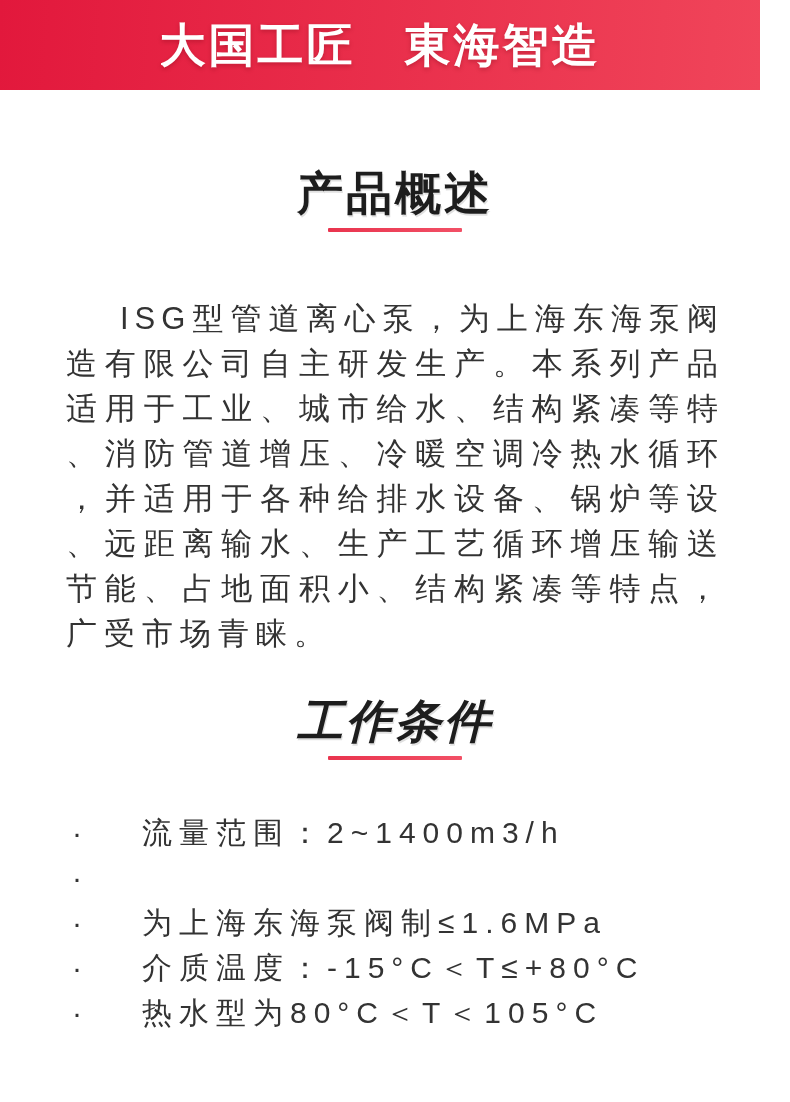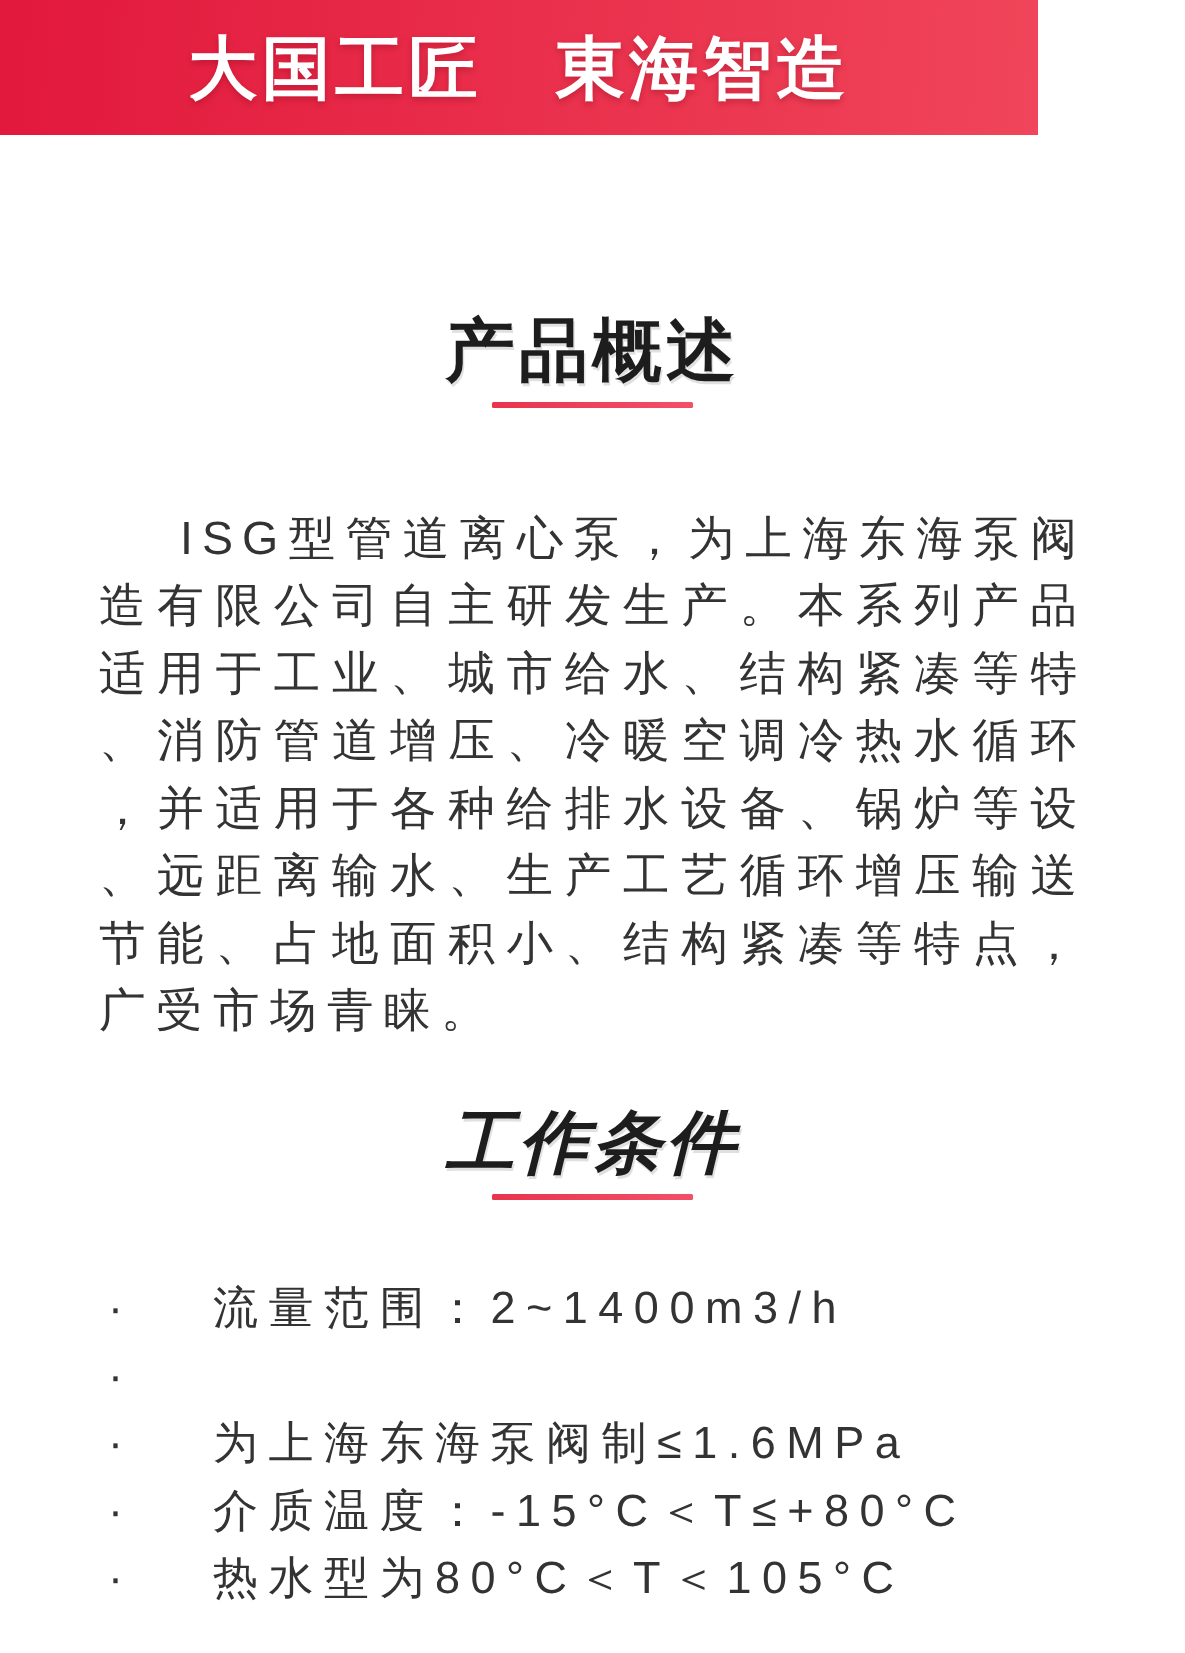--- a/index.html
+++ b/index.html
@@ -14,21 +14,21 @@
   html, body {
     margin: 0; padding: 0;
     width: 790px; height: 1102px;
     background: #ffffff;
     overflow: hidden;
     font-family: "Liberation Sans", "DejaVu Sans", sans-serif;
   }
   .page { width: 790px; height: 1102px; position: relative; }
 
   .banner {
-    width: 692px; height: 90px;
+    width: 760px; height: 90px;
     background: linear-gradient(94deg, var(--banner-gradient-start) 0%, var(--banner-gradient-end) 100%);
     display: flex; align-items: center; justify-content: center;
   }
   .banner-title {
     margin: 0;
     color: var(--banner-text);
     font-size: 46px;
     font-weight: bold;
     letter-spacing: 3px;
     line-height: 1;
@@ -38,21 +38,21 @@
   .section-title {
     margin: 0;
     text-align: center;
     font-size: 46px;
     line-height: 1;
     font-weight: bold;
     color: var(--title-text);
     letter-spacing: 3px;
     text-shadow: 1px 2px 0 rgba(0,0,0,0.12);
   }
-  .section-title.first-title  { margin-top: 120px; }
+  .section-title.first-title  { margin-top: 80px; }
   .section-title.second-title { margin-top: 42px; font-style: italic; }
 
   .title-underline {
     width: 134px; height: 4px;
     margin: 12px auto 0;
     background: linear-gradient(90deg, var(--accent), #f25066);
     border-radius: 1px;
   }
 
   .paragraph {

